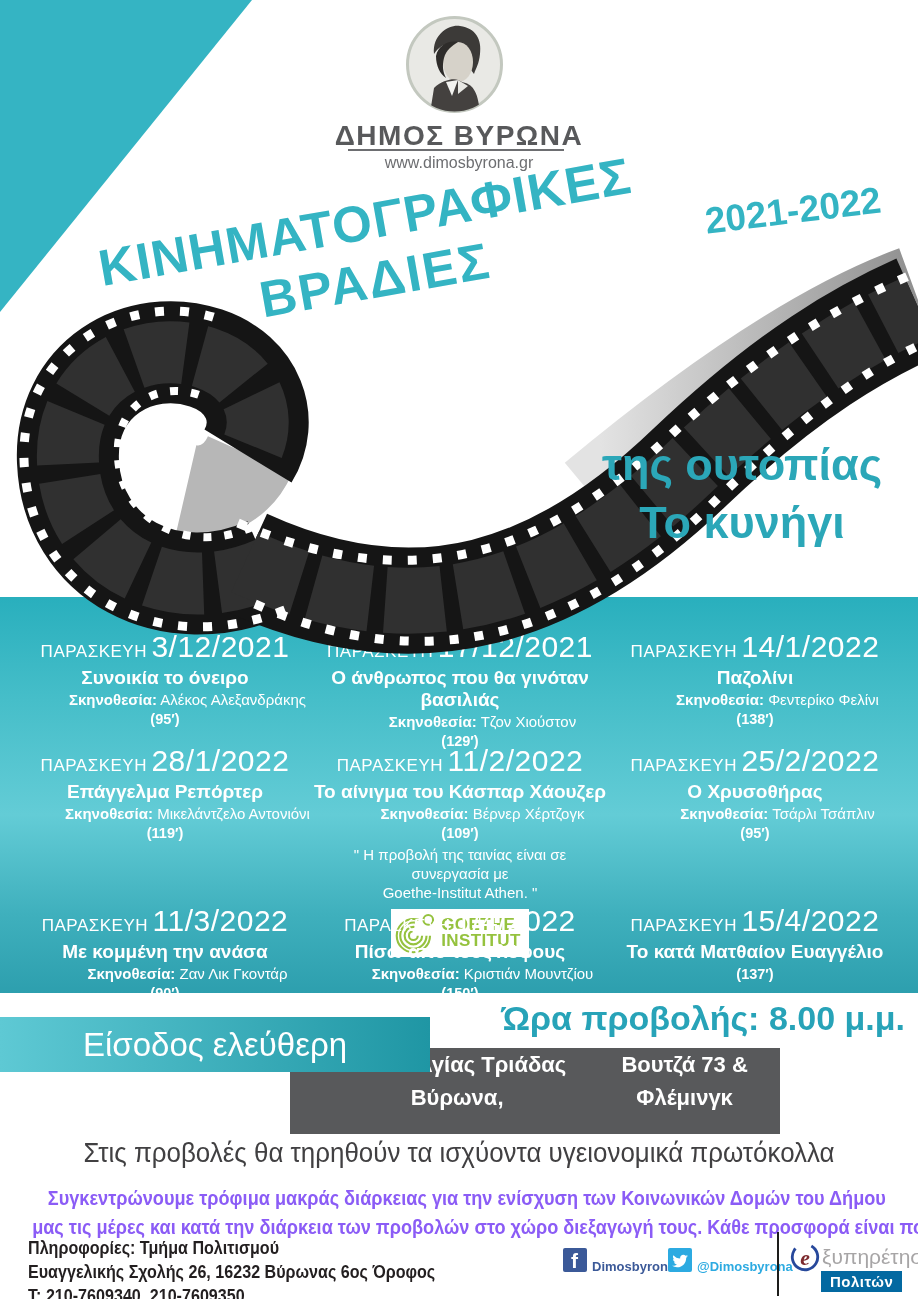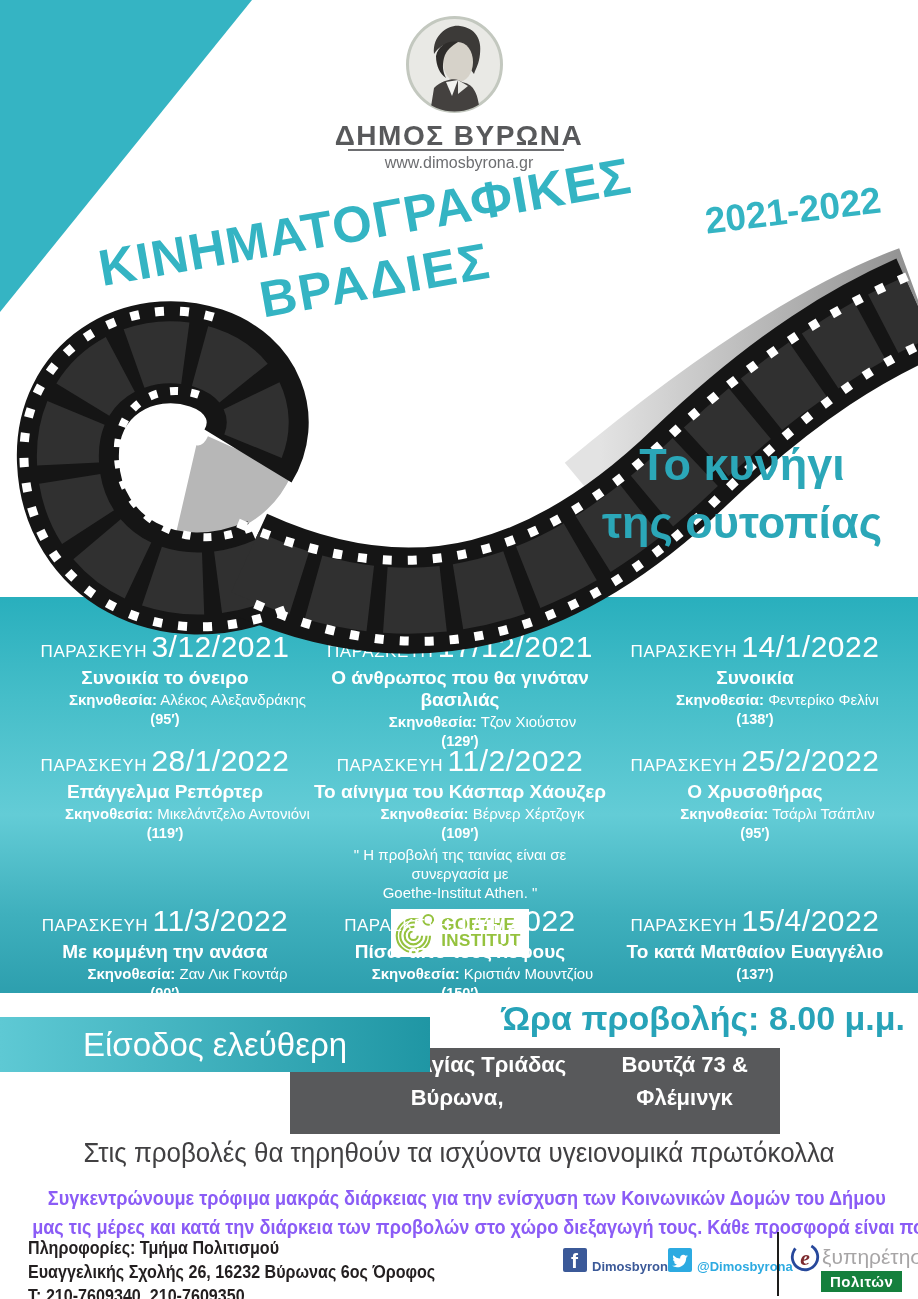--- a/index.html
+++ b/index.html
@@ -73,21 +73,21 @@
          transform:scaleX(.92);transform-origin:left top;z-index:3;}
   .fb-ic{left:563px;top:1248px;width:24px;height:24px;background:#3b5998;border-radius:2px;
          overflow:hidden;z-index:3;}
   .fb-ic span{position:absolute;left:8px;top:1px;color:#fff;font-weight:bold;font-size:21px;}
   .fb-lb{left:592px;top:1259px;color:#3b5998;font-weight:bold;font-size:13px;z-index:3;}
   .tw-ic{left:668px;top:1248px;width:24px;height:24px;background:#2caae1;border-radius:2px;z-index:3;}
   .tw-lb{left:697px;top:1259px;color:#2caae1;font-weight:bold;font-size:13px;z-index:3;}
   .fdiv{left:777px;top:1232px;width:2px;height:64px;background:#1d1d1b;z-index:3;}
   .es-row{left:789px;top:1241px;display:flex;align-items:center;z-index:3;}
   .es-rest{color:#a7a5a6;font-size:21px;margin-left:1px;}
-  .es-box{left:821px;top:1271px;background:#15803d;color:#fff;font-weight:bold;font-size:15px;
+  .es-box{left:821px;top:1271px;background:#0369a1;color:#fff;font-weight:bold;font-size:15px;
           padding:2px 9px;z-index:3;letter-spacing:.5px;}
 </style>
 </head>
 <body>
 
 <div class="poster">
 
   <div class="abs corner-tri"></div>
 
   <svg class="abs strip" width="918" height="670" viewBox="0 0 918 670">
@@ -132,43 +132,43 @@
   <div class="abs muni-line" style="top:149px;"></div>
   <div class="abs site">www.dimosbyrona.gr</div>
 
   <div class="abs title">
     <div class="t1">ΚΙΝΗΜΑΤΟΓΡΑΦΙΚΕΣ</div>
     <div class="t2">ΒΡΑΔΙΕΣ</div>
   </div>
   <div class="abs season">2021-2022</div>
 
   <div class="abs featured">
+    <div>της ουτοπίας</div>
     <div>Το κυνήγι</div>
-    <div>της ουτοπίας</div>
   </div>
 
   <div class="abs band">
 
     <div class="card c1 r1">
       <div class="dayline"><span class="day">ΠΑΡΑΣΚΕΥΗ</span> <span class="date">3/12/2021</span></div>
       <div class="ftitle">Συνοικία το όνειρο</div>
       <div class="dir"><b>Σκηνοθεσία:</b> <span>Αλέκος Αλεξανδράκης</span></div>
       <div class="dur">(95′)</div>
     </div>
 
     <div class="card c2 r1">
       <div class="dayline"><span class="day">ΠΑΡΑΣΚΕΥΗ</span> <span class="date">17/12/2021</span></div>
       <div class="ftitle">Ο άνθρωπος που θα γινόταν βασιλιάς</div>
       <div class="dir"><b>Σκηνοθεσία:</b> <span>Τζον Χιούστον</span></div>
       <div class="dur">(129′)</div>
     </div>
 
     <div class="card c3 r1">
       <div class="dayline"><span class="day">ΠΑΡΑΣΚΕΥΗ</span> <span class="date">14/1/2022</span></div>
-      <div class="ftitle">Συνοικία</div>
+      <div class="ftitle">Παζολίνι</div>
       <div class="dir"><b>Σκηνοθεσία:</b> <span>Φεντερίκο Φελίνι</span></div>
       <div class="dur">(138′)</div>
     </div>
 
     <div class="card c1 r2">
       <div class="dayline"><span class="day">ΠΑΡΑΣΚΕΥΗ</span> <span class="date">28/1/2022</span></div>
       <div class="ftitle">Επάγγελμα Ρεπόρτερ</div>
       <div class="dir"><b>Σκηνοθεσία:</b> <span>Μικελάντζελο Αντονιόνι</span></div>
       <div class="dur">(119′)</div>
     </div>

